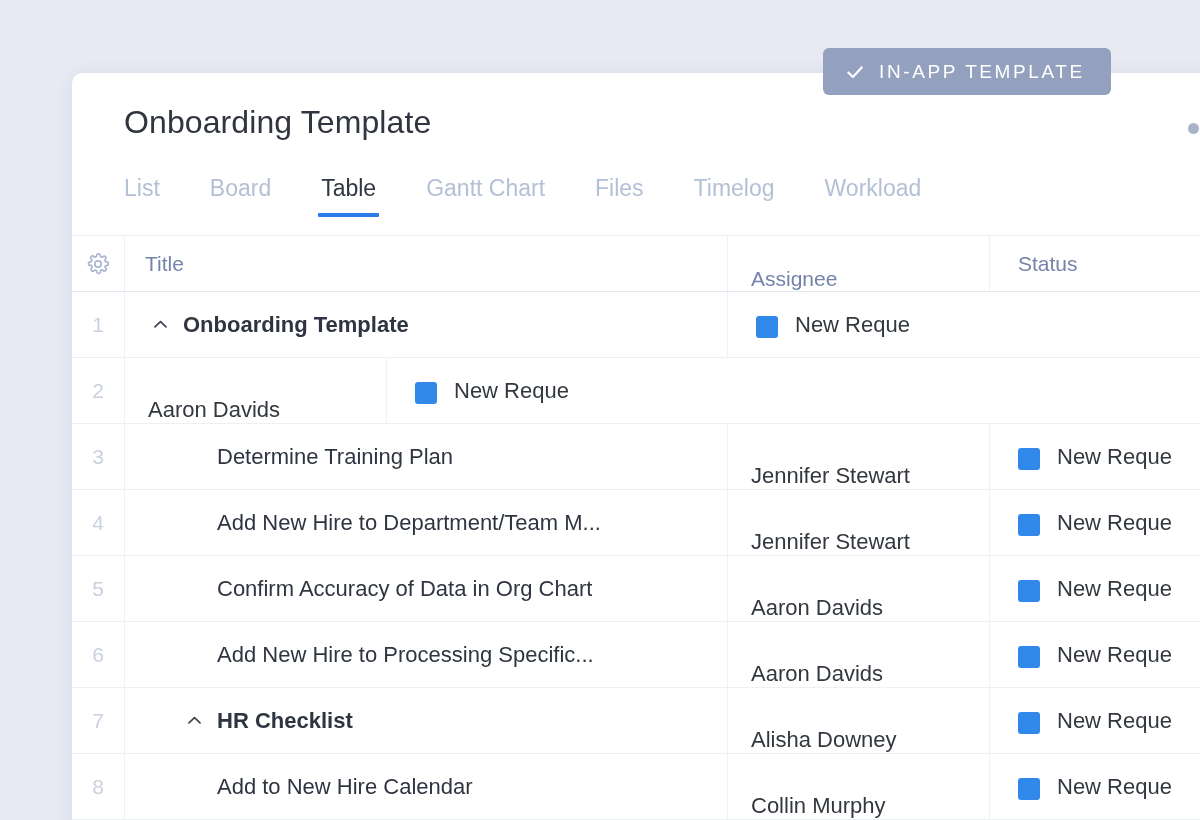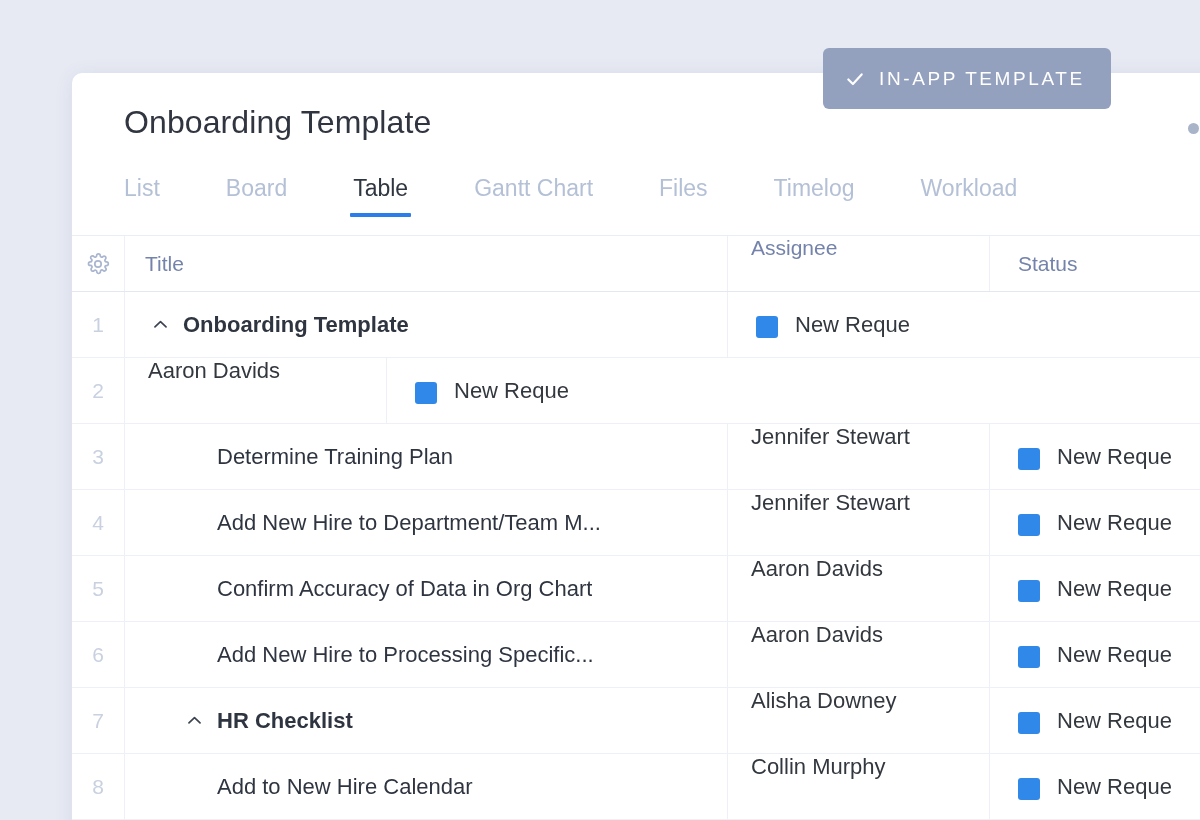--- a/index.html
+++ b/index.html
@@ -34,21 +34,21 @@
     border-radius: 10px 0 0 0;
     box-shadow: 0 2px 18px rgba(80, 95, 140, 0.10);
     overflow: hidden;
   }
 
   
   .badge {
     position: absolute;
     left: 823px;
     top: 48px;
-    height: 61px;
+    height: 47px;
     padding: 0 26px 0 22px;
     background: #94a1be;
     border-radius: 6px;
     display: flex;
     align-items: center;
     gap: 14px;
     z-index: 40;
   }
   .badge-check {
     width: 20px;
@@ -86,21 +86,21 @@
     background: #aab4c9;
   }
 
   
   .tabs {
     position: absolute;
     left: 52px;
     top: 100px;
     display: flex;
     align-items: flex-end;
-    gap: 16px;
+    gap: 0;
     white-space: nowrap;
   }
   .tab {
     position: relative;
     font-size: 23px;
     color: #b4c0d6;
     padding: 0 0 14px 0;
     margin-right: 50px;
     cursor: pointer;
     line-height: 30px;
@@ -166,21 +166,21 @@
     display: flex;
     align-items: center;
     padding-left: 20px;
     overflow: hidden;
   }
   .cell-assignee {
     width: 262px;
     flex: 0 0 262px;
     border-right: 1px solid #edf0f7;
     display: flex;
-    align-items: flex-start;
+    align-items: flex-end;
     padding-left: 23px;
     overflow: hidden;
   }
   .cell-status {
     flex: 1 1 auto;
     display: flex;
     align-items: center;
     padding-left: 28px;
     overflow: hidden;
   }

